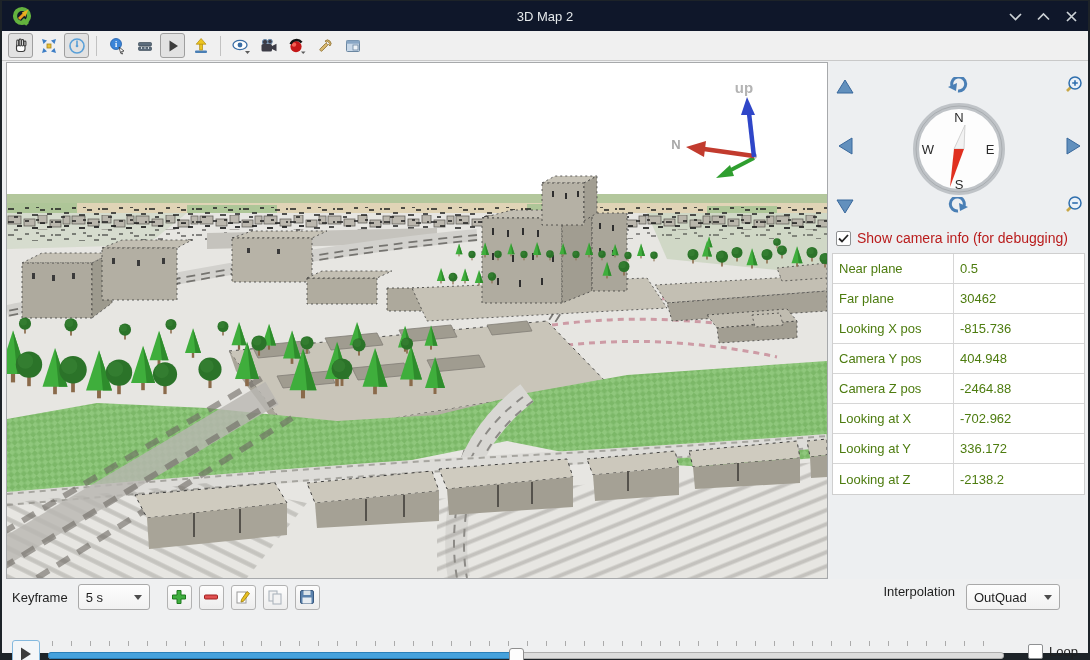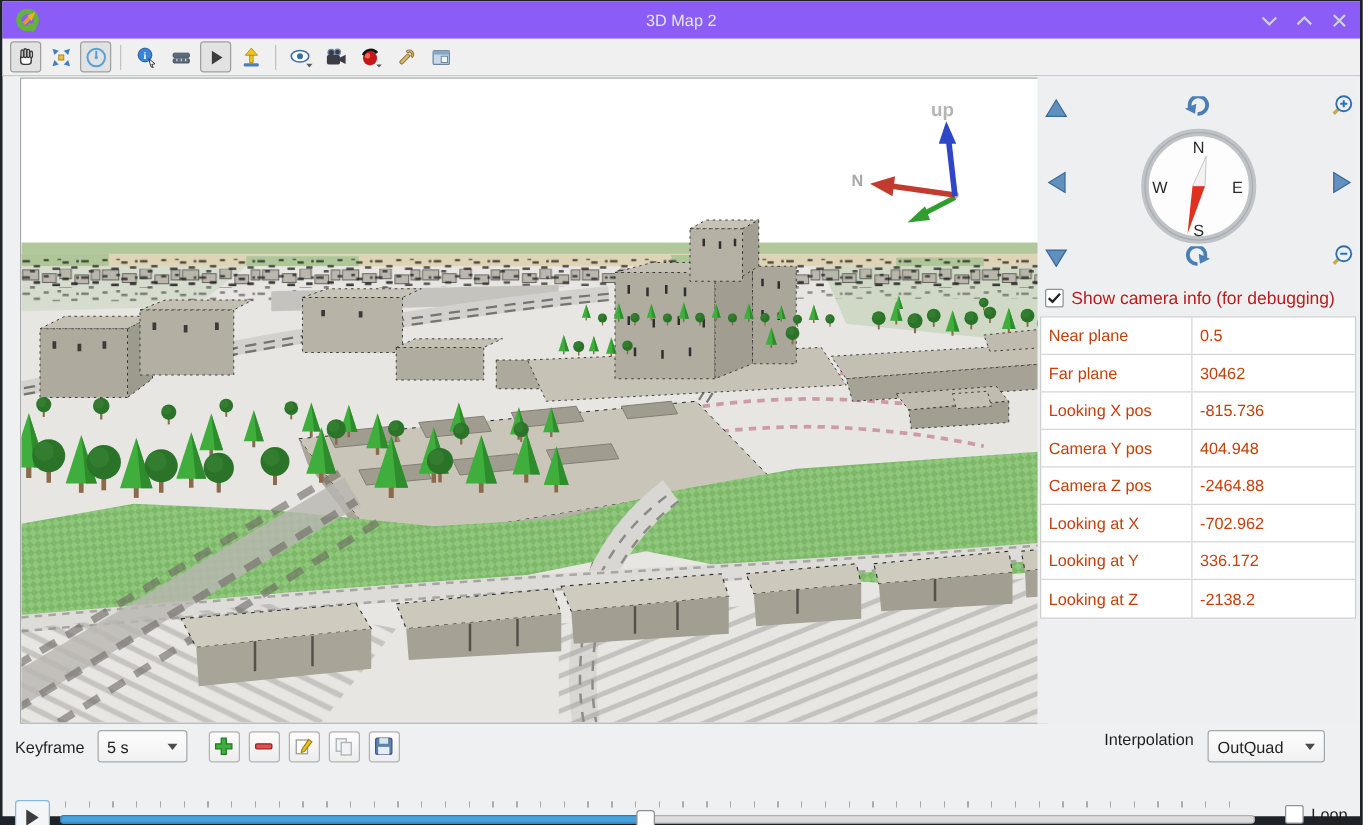--- a/index.html
+++ b/index.html
@@ -1,41 +1,41 @@
 <!DOCTYPE html>
 <html><head>
 <meta charset="utf-8">
 <style>
   *{margin:0;padding:0;box-sizing:border-box}
   html,body{width:1090px;height:660px;background:#000;font-family:"Liberation Sans",sans-serif;overflow:hidden}
   .frame{position:absolute;inset:0;background:#eff0f1;border:2px solid #1d2328;border-top-width:1px;border-bottom-width:7px}
   
-  .titlebar{position:absolute;left:0;right:0;top:0;height:30px;background:#8b5cf6;display:flex;align-items:center;padding:0 10px}
+  .titlebar{position:absolute;left:0;right:0;top:0;height:30px;background:#0f172a;display:flex;align-items:center;padding:0 10px}
   .titlebar .title{position:absolute;left:0;right:0;text-align:center;color:#e4e8ea;font-size:13px}
   .winbtns{margin-left:auto;display:flex;gap:14px;z-index:2}
   .winbtn{width:14px;height:14px;display:flex;align-items:center;justify-content:center;cursor:default}
   
   .toolbar{position:absolute;left:0;right:0;top:30px;height:30px;background:#f0f0f0;border-bottom:1px solid #c9c9c9;display:flex;align-items:center;padding:0 6px;gap:3px}
   .tbtn{width:25px;height:25px;border-radius:3px;display:flex;align-items:center;justify-content:center;border:1px solid transparent}
   .tbtn.pressed{background:#e2e2e2;border-color:#9f9f9f}
   .tsep{width:1px;height:20px;background:#c2c2c2;margin:0 4px}
   
-  .viewport{position:absolute;left:14px;top:61px;width:822px;height:517px;background:#fff;border:1px solid #a7a9ab;overflow:hidden}
+  .viewport{position:absolute;left:4px;top:61px;width:822px;height:517px;background:#fff;border:1px solid #a7a9ab;overflow:hidden}
   
   .panel{position:absolute;left:828px;top:60px;width:256px;height:518px;background:#edeff1}
   .navzone{position:absolute;left:0;top:0;width:256px;height:168px}
   .navbtn{position:absolute;width:22px;height:22px;display:flex;align-items:center;justify-content:center}
   .checkrow{position:absolute;left:6px;top:169px;display:flex;align-items:center;gap:6px}
   .cbx{width:15px;height:15px;background:#fff;border:1px solid #8f9193;border-radius:2px;display:flex;align-items:center;justify-content:center}
   .cbx.checked svg{display:block}
   .checkrow span{font-size:14px;color:#b91c1c}
   .caminfo{position:absolute;left:2px;top:192px;width:253px;background:#fff;border:1px solid #cfcfcf}
   .caminfo .row{display:flex;height:30px;border-bottom:1px solid #d6d6d6}
   .caminfo .row:last-child{border-bottom:none}
-  .caminfo .cell{display:flex;align-items:center;font-size:13px;color:#c2410c;padding-left:6px}
+  .caminfo .cell{display:flex;align-items:center;font-size:13px;color:#4d7c0f;padding-left:6px}
   .caminfo .lab{width:121px;border-right:1px solid #d6d6d6}
   .caminfo .val{flex:1}
   
   .kfbar{position:absolute;left:0;right:0;top:578px;height:36px;display:flex;align-items:center;padding-left:10px;gap:7px}
   .kfbar .lbl{font-size:13px;color:#1f1f1f;margin-right:3px}
   .combo{height:26px;background:linear-gradient(#fdfdfd,#f1f1f1);border:1px solid #a9a9a9;border-radius:3px;display:flex;align-items:center;padding:0 7px;font-size:13px;color:#1f1f1f}
   .combo .arr{width:0;height:0;border-left:4px solid transparent;border-right:4px solid transparent;border-top:5px solid #4c4c4c;margin-left:auto}
   .combo.kf{width:72px}
   .combo.interp{width:94px;margin-right:28px}
   .sbtn{width:25px;height:25px;border:1px solid #b2b2b2;border-radius:3px;background:linear-gradient(#fdfdfd,#ededed);display:flex;align-items:center;justify-content:center}

